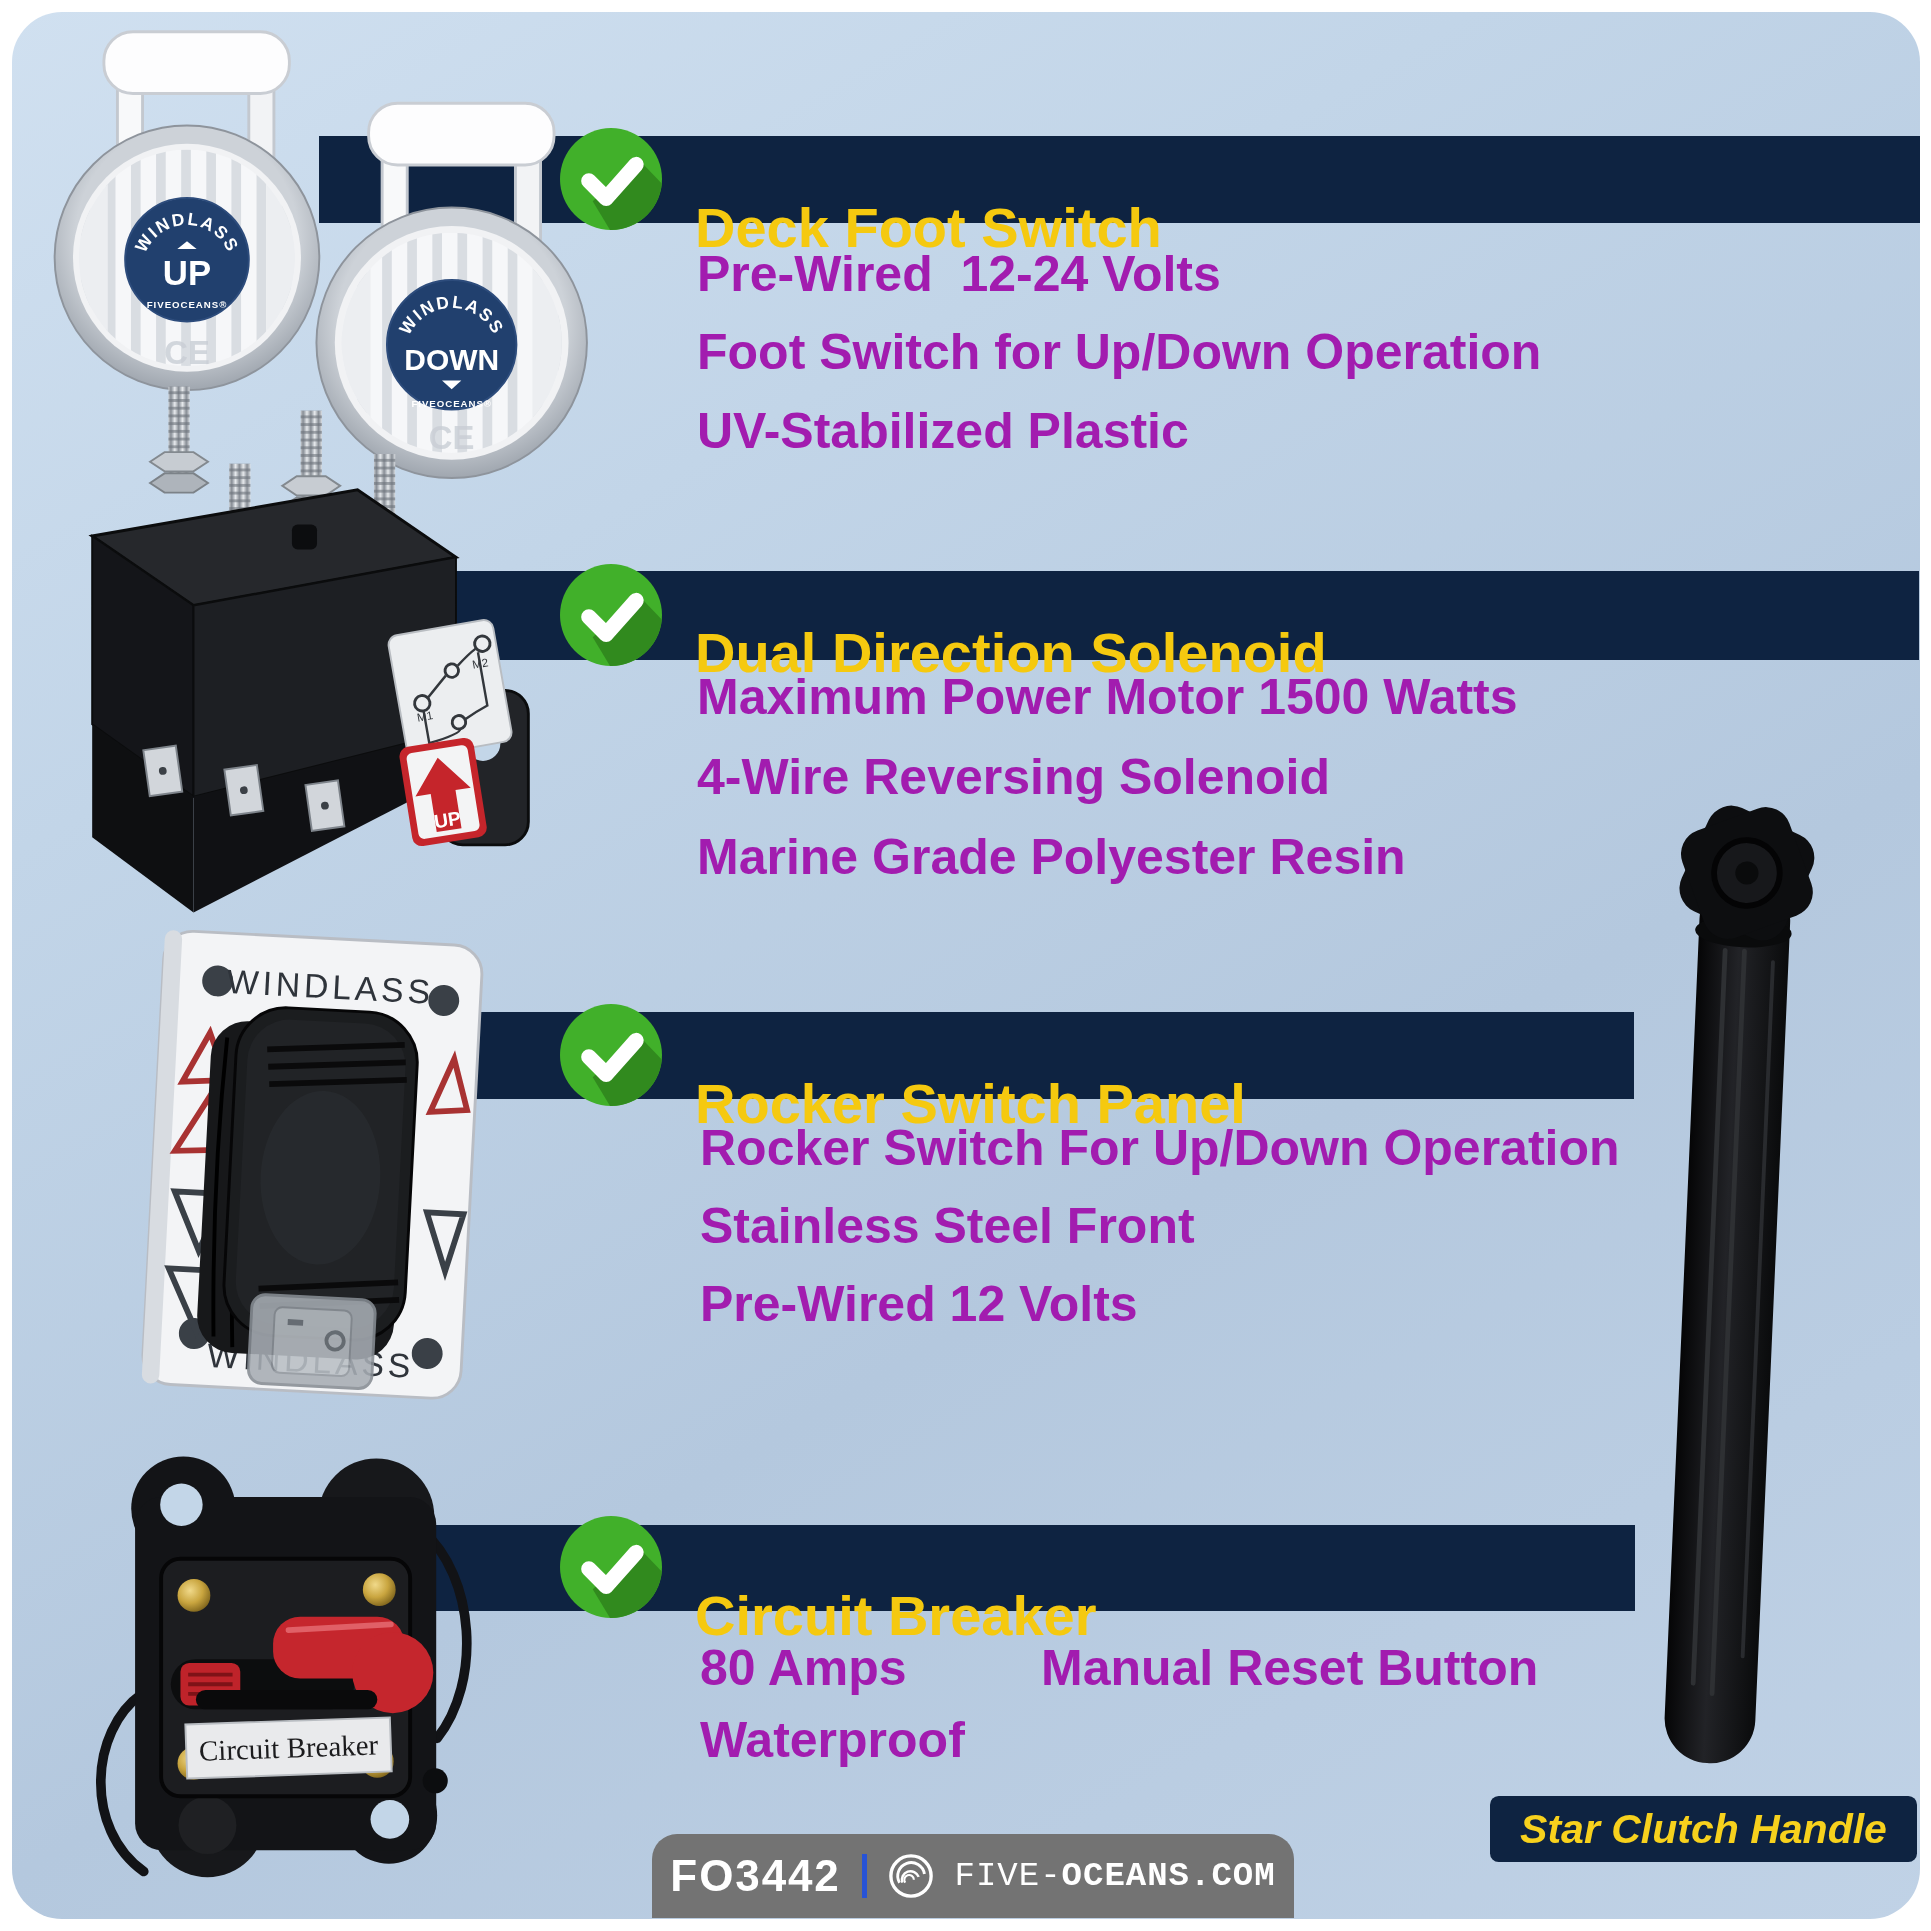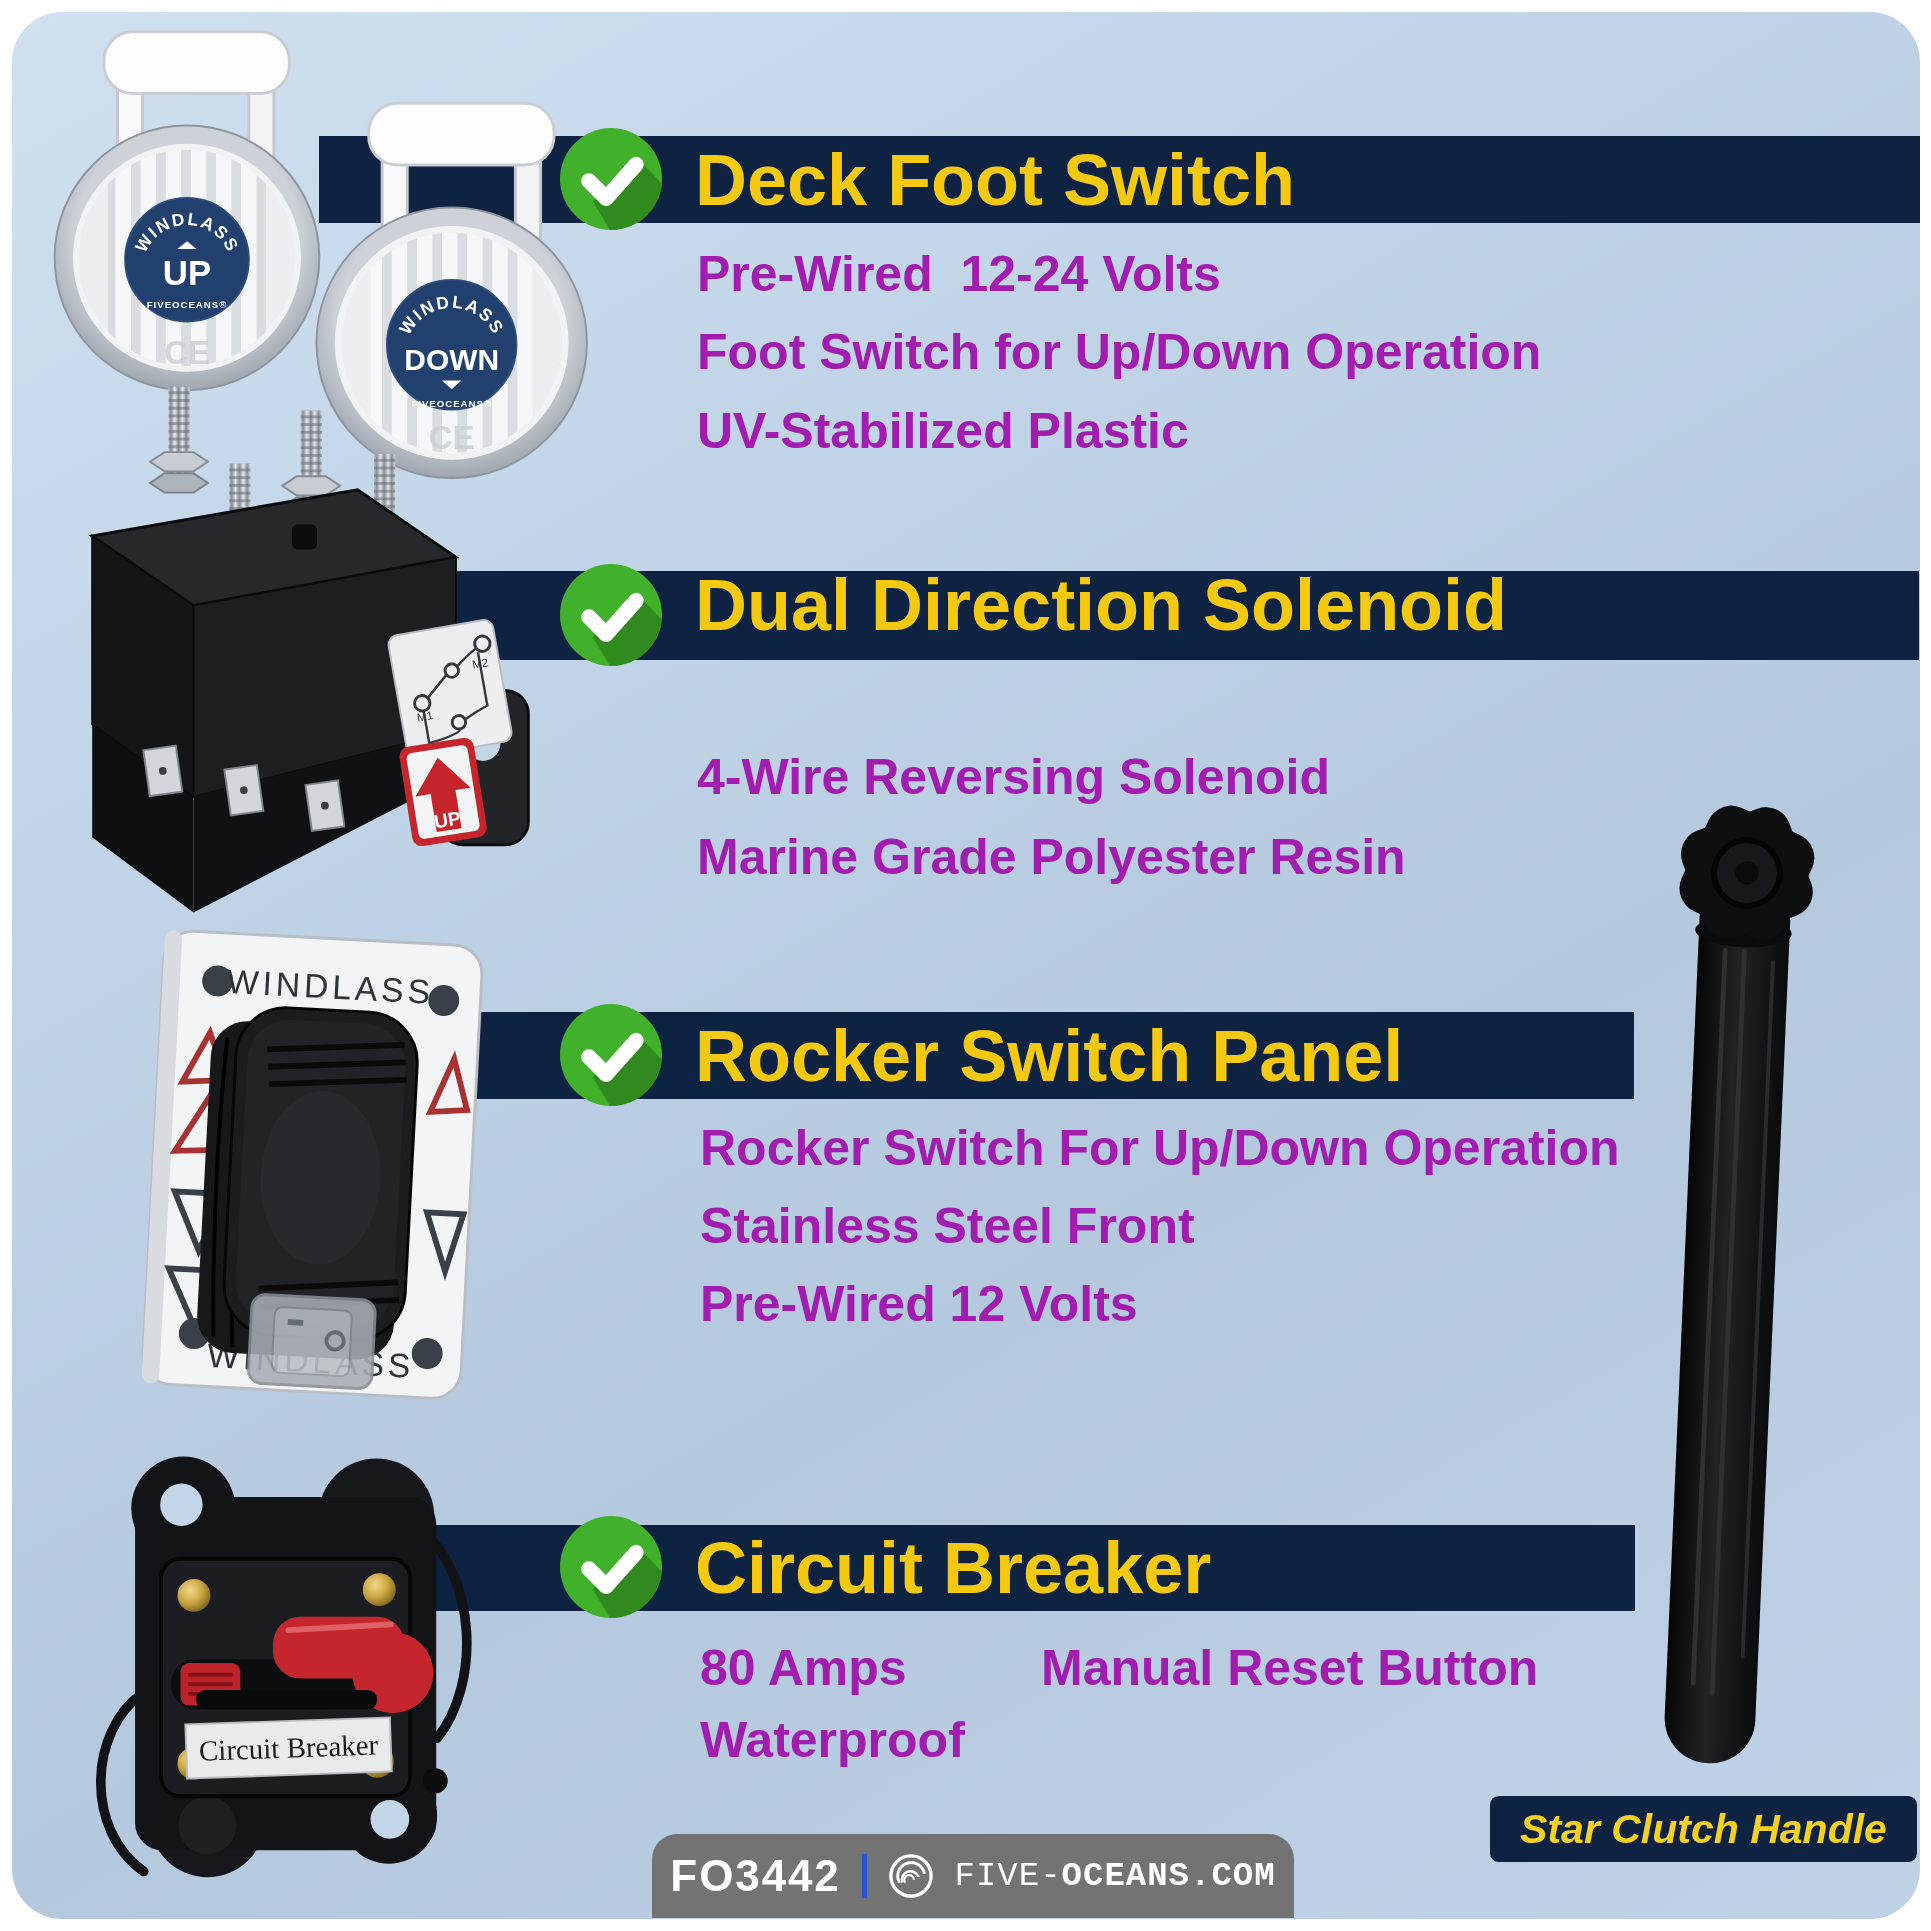--- a/index.html
+++ b/index.html
@@ -2,21 +2,21 @@
 <html><head>
 <meta charset="utf-8">
 <style>
   html,body{margin:0;padding:0;}
   body{width:1931px;height:1931px;background:#ffffff;font-family:"Liberation Sans",sans-serif;}
   .stage{position:relative;width:1931px;height:1931px;background:#ffffff;overflow:hidden;}
   .panel{position:absolute;left:11.6px;top:11.6px;width:1908px;height:1907px;border-radius:50px;
          background:linear-gradient(150deg,#d0e0f0 0%,#c2d5e8 28%,#b4c8de 62%,#c0d2e6 100%);}
   .banner{position:absolute;background:#0e2341;}
   .title{position:absolute;display:flex;align-items:center;color:#f5c90f;font-weight:700;
-         font-size:72px;line-height:1;letter-spacing:0px;white-space:pre;}
+         font-size:56px;line-height:1;letter-spacing:0px;white-space:pre;margin-top:48px;}
   .feature{position:absolute;color:#a21caf;font-weight:700;font-size:50px;line-height:50px;white-space:pre;}
   .check{position:absolute;width:102px;height:102px;}
   .badge{position:absolute;left:1490px;top:1796px;width:427px;height:66px;background:#0e2341;border-radius:8.7px;
          display:flex;align-items:center;justify-content:center;}
   .badge span{color:#f7d11d;font-weight:700;font-size:41px;white-space:pre;font-style:italic;}
   .footer{position:absolute;left:652px;top:1834px;width:642px;height:84px;background:#737373;
           border-radius:25px 25px 0 0;display:flex;align-items:center;justify-content:center;gap:21px;}
   .footer .model{color:#ffffff;font-weight:700;font-size:44px;letter-spacing:1.9px;}
   .footer .divider{width:4.8px;height:44px;background:#2753d6;}
   .footer .site{color:#ffffff;font-size:34px;letter-spacing:1px;white-space:pre;font-family:Liberation Mono, monospace;}
@@ -80,20 +80,21 @@
 
   <div class="title" style="left:695px;top:136px;height:87px;">Deck Foot Switch</div>
   <div class="title" style="left:695px;top:571px;height:67px;">Dual Direction Solenoid</div>
   <div class="title" style="left:695px;top:1012px;height:87px;">Rocker Switch Panel</div>
   <div class="title" style="left:695px;top:1525px;height:86px;">Circuit Breaker</div>
 
   <div class="feature" style="left:697px;top:249px;">Pre-Wired  12-24 Volts</div>
   <div class="feature" style="left:697px;top:327px;">Foot Switch for Up/Down Operation</div>
   <div class="feature" style="left:697px;top:406px;">UV-Stabilized Plastic</div>
 
+  <div class="feature" style="left:697px;top:672px;">Maximum Power Motor 1500 Watts</div>
   <div class="feature" style="left:697px;top:752px;">4-Wire Reversing Solenoid</div>
   <div class="feature" style="left:697px;top:832px;">Marine Grade Polyester Resin</div>
 
   <div class="feature" style="left:700px;top:1123px;">Rocker Switch For Up/Down Operation</div>
   <div class="feature" style="left:700px;top:1201px;">Stainless Steel Front</div>
   <div class="feature" style="left:700px;top:1279px;">Pre-Wired 12 Volts</div>
 
   <div class="feature" style="left:700px;top:1643px;">80 Amps</div>
   <div class="feature" style="left:1041px;top:1643px;">Manual Reset Button</div>
   <div class="feature" style="left:700px;top:1715px;">Waterproof</div>

